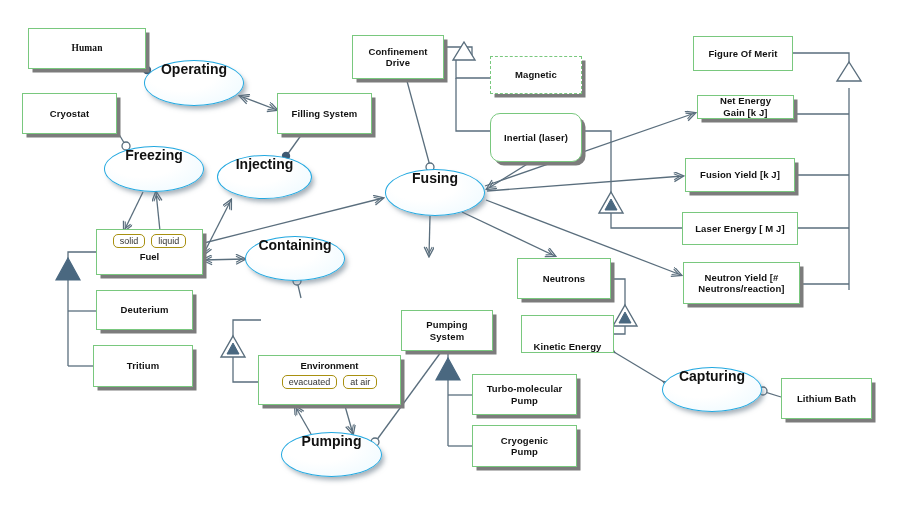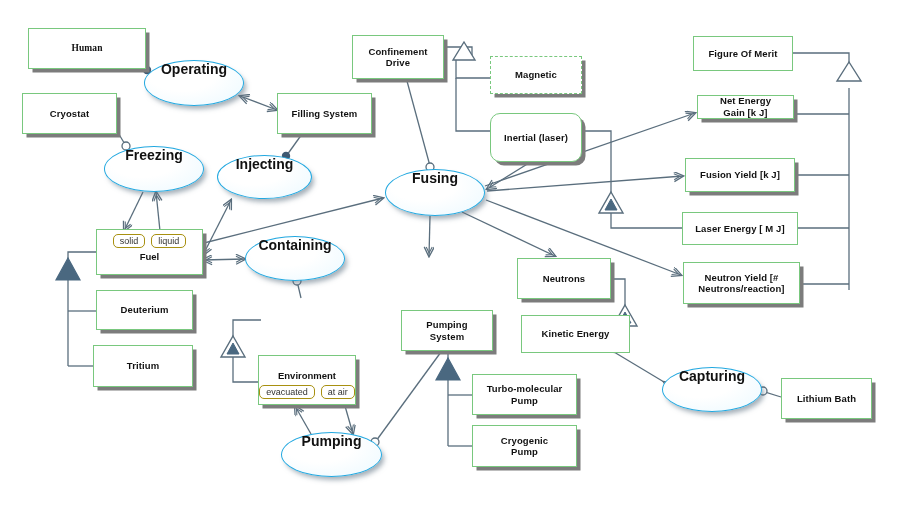--- a/index.html
+++ b/index.html
@@ -196,21 +196,21 @@
   <div class="node shadow" style="left:93px;top:345px;width:100px;height:42px;">
       <span class="lbl">Tritium</span>
     </div>
   <div class="node shadow" style="left:517px;top:258px;width:94px;height:41px;">
       <span class="lbl">Neutrons</span>
     </div>
   <div class="node shadow" style="left:401px;top:310px;width:92px;height:41px;">
       <span class="lbl">Pumping
 System</span>
     </div>
-  <div class="node" style="left:521px;top:315px;width:109px;height:38px;">
+  <div class="node" style="left:521px;top:315px;width:93px;height:38px;align-items:flex-end;">
       <span class="lbl">Kinetic Energy</span>
     </div>
   <div class="node shadow" style="left:472px;top:374px;width:105px;height:41px;">
       <span class="lbl">Turbo-molecular
 Pump</span>
     </div>
   <div class="node shadow" style="left:472px;top:425px;width:105px;height:42px;">
       <span class="lbl">Cryogenic
 Pump</span>
     </div>
@@ -219,21 +219,21 @@
     </div>
 
   <div class="cnode" style="left:96px;top:229px;width:107px;height:46px;justify-content:flex-start;padding-top:4px;">
     <div class="slots">
       <span class="slot">solid</span>
       <span class="slot">liquid</span>
     </div>
     <div class="title" style="margin-top:3px;">Fuel</div>
   </div>
 
-  <div class="cnode" style="left:258px;top:355px;width:98px;height:50px;justify-content:flex-start;padding-top:14px;">
+  <div class="cnode" style="left:258px;top:355px;width:143px;height:50px;justify-content:flex-start;padding-top:4px;">
     <div class="title">Environment</div>
     <div class="slots" style="margin-top:4px;">
       <span class="slot">evacuated</span>
       <span class="slot">at air</span>
     </div>
   </div>
 
   <div class="ell" style="left:144px;top:60px;width:100px;height:46px;">
       <span>Operating</span>
     </div>

